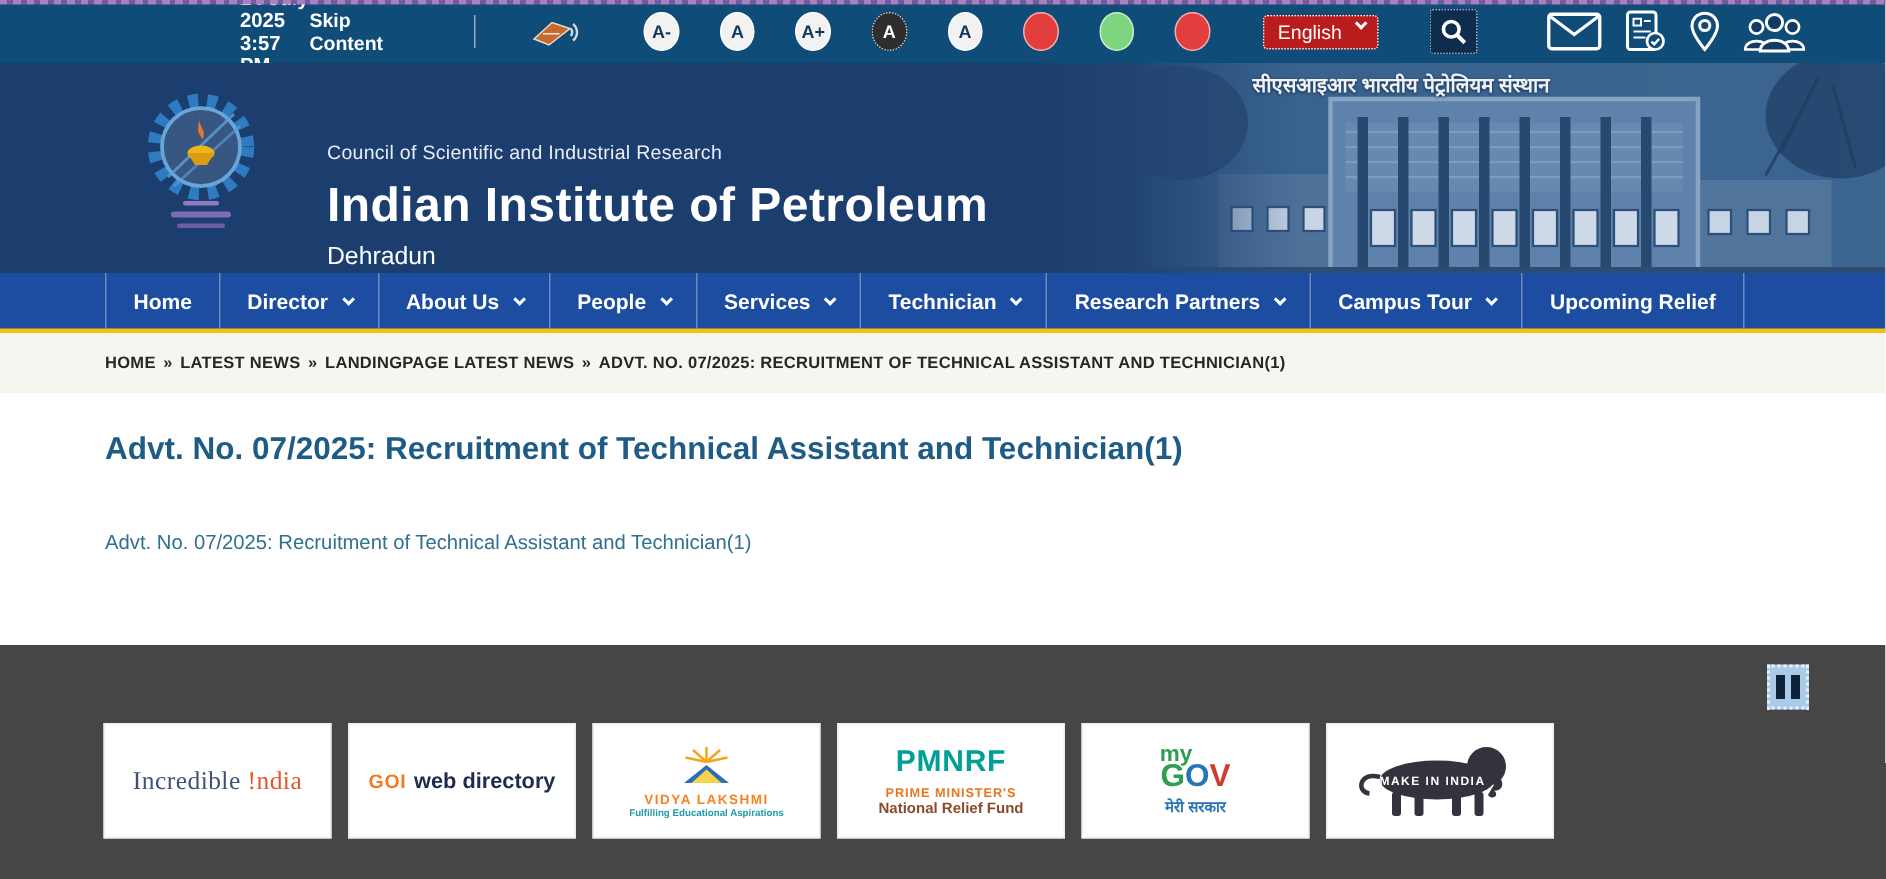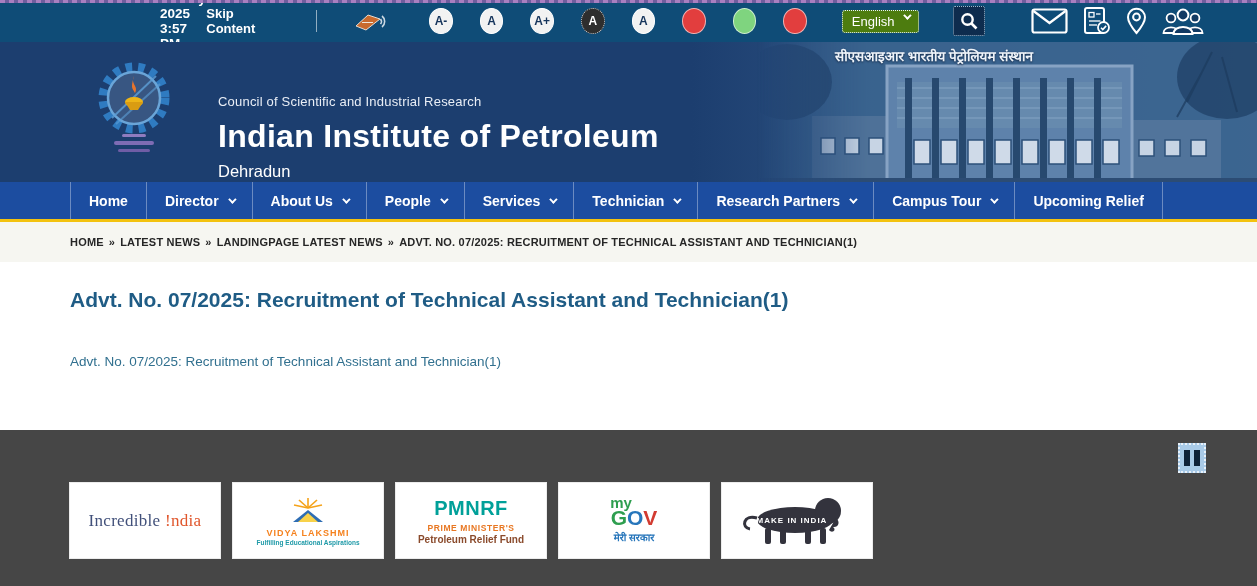--- a/index.html
+++ b/index.html
@@ -13,21 +13,21 @@
   .tb-date { margin-left:160px; font-size:13.5px; font-weight:700; }
   .tb-right { margin-left:auto; display:flex; align-items:center; margin-right:52px;gap:24px; }
   .tb-skip { font-size:13px; font-weight:600; color:#fff; text-decoration:none; margin-right:14px; cursor:pointer; }
   .tb-divider { width:1px; height:22px; background:rgba(255,255,255,.55); margin-right:12px; }
   .tb-reader { margin-right:16px; cursor:pointer; display:flex; align-items:center; }
   .circle-btn { width:26px; height:26px; border-radius:50%; background:#f2f2f2; color:#16355c;
     font-size:12px; font-weight:700; display:flex; align-items:center; justify-content:center;
     margin-right:3px; cursor:pointer; border:1px solid #fff; }
   .circle-btn.dark { background:#2e2e2e; color:#fff; border:1px dotted #cfcfcf; }
   .dot { width:26px; height:26px; border-radius:50%; margin-right:3px; cursor:pointer; border:1px solid rgba(255,255,255,.6); }
-  .lang-btn { margin:0 10px 0 8px; background:#4d7c0f; border:1px dotted #eaf4fc; border-radius:3px;
+  .lang-btn { margin:0 10px 0 8px; background:#b91c1c; border:1px dotted #eaf4fc; border-radius:3px;
     color:#fff; font-size:13px; padding:3px 9px; display:flex; align-items:flex-start; cursor:pointer; }
   .lang-btn .chev { margin-left:8px; border-color:#fff; }
   .chev { display:inline-block; width:6px; height:6px; border-right:2px solid #fff;
     border-bottom:2px solid #fff; transform:rotate(45deg) translateY(-2px); }
   .search-btn { width:36px; height:30px; background:#0e2c4e; border:1px dotted #9db8cd; border-radius:2px;
     display:flex; align-items:center; justify-content:center; cursor:pointer; }
   .tb-icons { display:flex; align-items:center; margin-left:22px; gap:14px; }
   .tb-icons > span { cursor:pointer; display:flex; align-items:center; }
 
   
@@ -280,20 +280,25 @@
   </div>
   <div class="logo-row">
 
     <div class="logo-card">
       <div class="ii-text">
         <span class="ii-p1">Incredible</span>
         <span class="ii-p2">!ndia</span>
       </div>
     </div>
 
+    <div class="logo-card">
+      <div>
+        <span class="goi-p1">GOI</span><span class="goi-p2">web directory</span>
+      </div>
+    </div>
 
     <div class="logo-card">
       <svg width="46" height="30" viewBox="0 0 46 30">
         <g stroke="#f5a31a" stroke-width="1.6">
           <line x1="23" y1="12" x2="23" y2="2"></line>
             <line x1="23" y1="12" x2="14" y2="4"></line>
           <line x1="23" y1="12" x2="32" y2="4"></line>
             <line x1="23" y1="12" x2="9" y2="9"></line>
           <line x1="23" y1="12" x2="37" y2="9"></line>
         </g>
@@ -301,21 +306,21 @@
         <polygon points="13,26 23,17 33,26" fill="#f8d24a"></polygon>
       </svg>
       <div class="vl-title">VIDYA LAKSHMI</div>
       <div class="vl-tag">Fulfilling Educational Aspirations</div>
     </div>
 
 
     <div class="logo-card">
       <div class="pm-title">PMNRF</div>
       <div class="pm-l1">PRIME MINISTER'S</div>
-      <div class="pm-l2">Petroleum Relief Fund</div>
+      <div class="pm-l2">National Relief Fund</div>
     </div>
 
     <div class="logo-card">
       <div class="mg-my">my</div>
       <div class="mg-gov">
         <span class="mg-g">G</span><span class="mg-o">O</span><span class="mg-v">V</span>
       </div>
       <div class="mg-tag">मेरी सरकार</div>
     </div>
 

